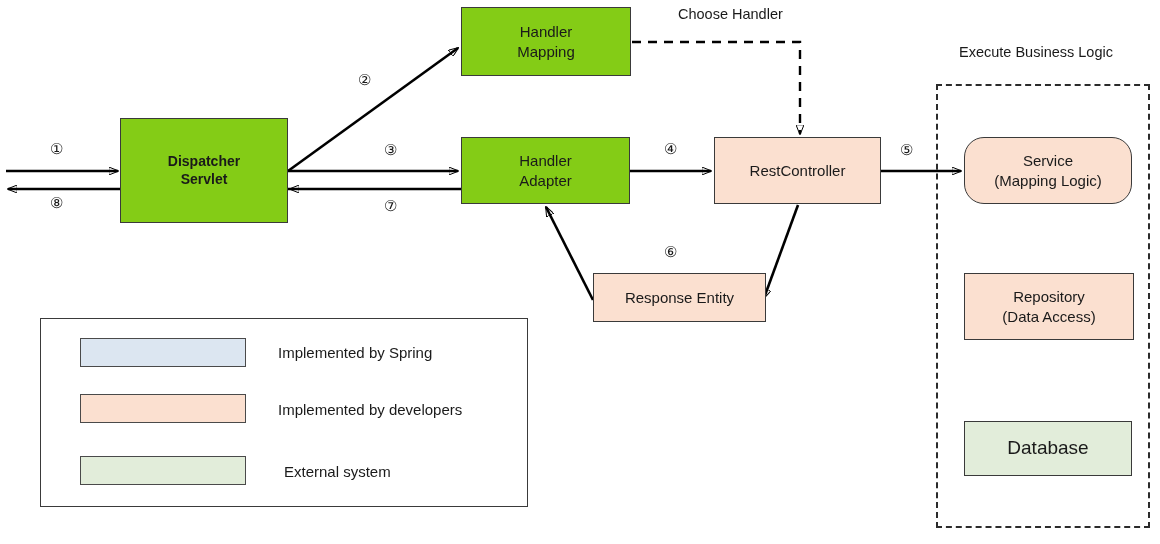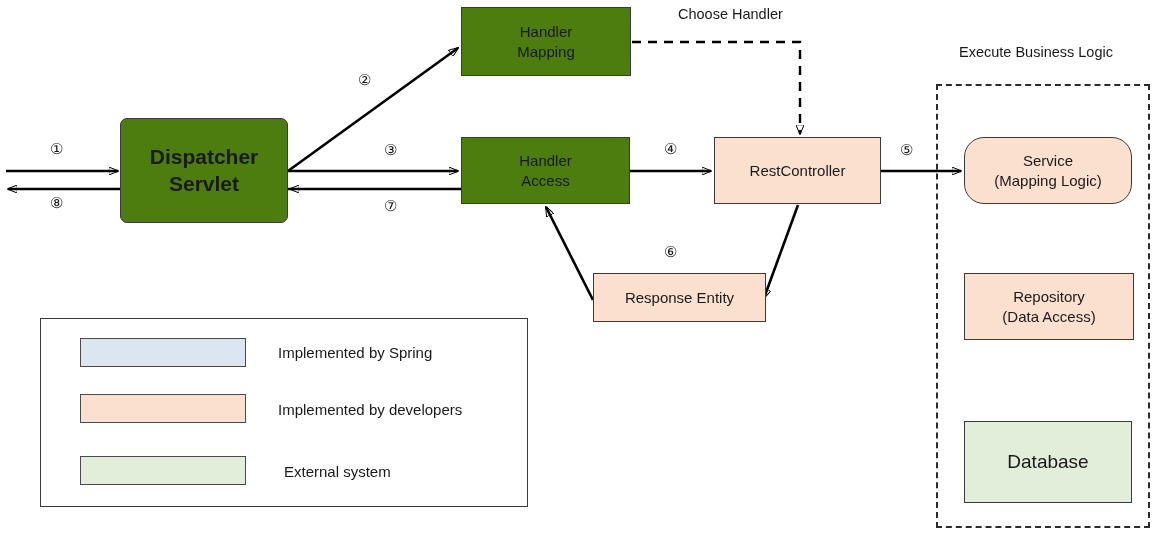--- a/index.html
+++ b/index.html
@@ -23,28 +23,27 @@
     align-items:center;
     justify-content:center;
     text-align:center;
     line-height:1.28;
     color:#1a1a1a;
     font-size:15px;
     padding:2px 4px;
   }
   .box .lines{width:100%;}
   .box .lines span{display:block;}
-  .spring{background:#4d7c0f;}
+  .spring{background:#84cc16;}
   .dev{background:#fbe0d0;}
   .ext{background:#e2edda;}
 
   #dispatcher-servlet{
     font-weight:bold;
-    font-size:21px;
-    border-radius:7px;
+    font-size:14px;
   }
   #database-box{font-size:19px;}
 
   .dashed-group{
     position:absolute;
     box-sizing:border-box;
     border:2px dashed #2b2b2b;
     background:transparent;
   }
   .caption{
@@ -137,21 +136,21 @@
   <div class="box spring" id="handler-mapping" style="left:461px;top:7px;width:170px;height:69px;">
     <div class="lines">
       <span>Handler</span>
       <span>Mapping</span>
     </div>
   </div>
 
   <div class="box spring" id="handler-adapter" style="left:461px;top:137px;width:169px;height:67px;">
     <div class="lines">
       <span>Handler</span>
-      <span>Access</span>
+      <span>Adapter</span>
     </div>
   </div>
 
   <div class="box dev" id="rest-controller" style="left:714px;top:137px;width:167px;height:67px;">
     <div class="lines">
       <span>RestController</span>
     </div>
   </div>
 
   <div class="box dev" id="response-entity" style="left:593px;top:273px;width:173px;height:49px;">
@@ -167,21 +166,21 @@
     </div>
   </div>
 
   <div class="box dev" id="repository-box" style="left:964px;top:273px;width:170px;height:67px;">
     <div class="lines">
       <span>Repository</span>
       <span>(Data Access)</span>
     </div>
   </div>
 
-  <div class="box ext" id="database-box" style="left:964px;top:421px;width:168px;height:82px;">
+  <div class="box ext" id="database-box" style="left:964px;top:421px;width:168px;height:55px;">
     <div class="lines">
       <span>Database</span>
     </div>
   </div>
 
   <div class="step" style="left:50px;top:140px;">①</div>
   <div class="step" style="left:50px;top:194px;">⑧</div>
   <div class="step" style="left:358px;top:71px;">②</div>
   <div class="step" style="left:384px;top:141px;">③</div>
   <div class="step" style="left:384px;top:197px;">⑦</div>

